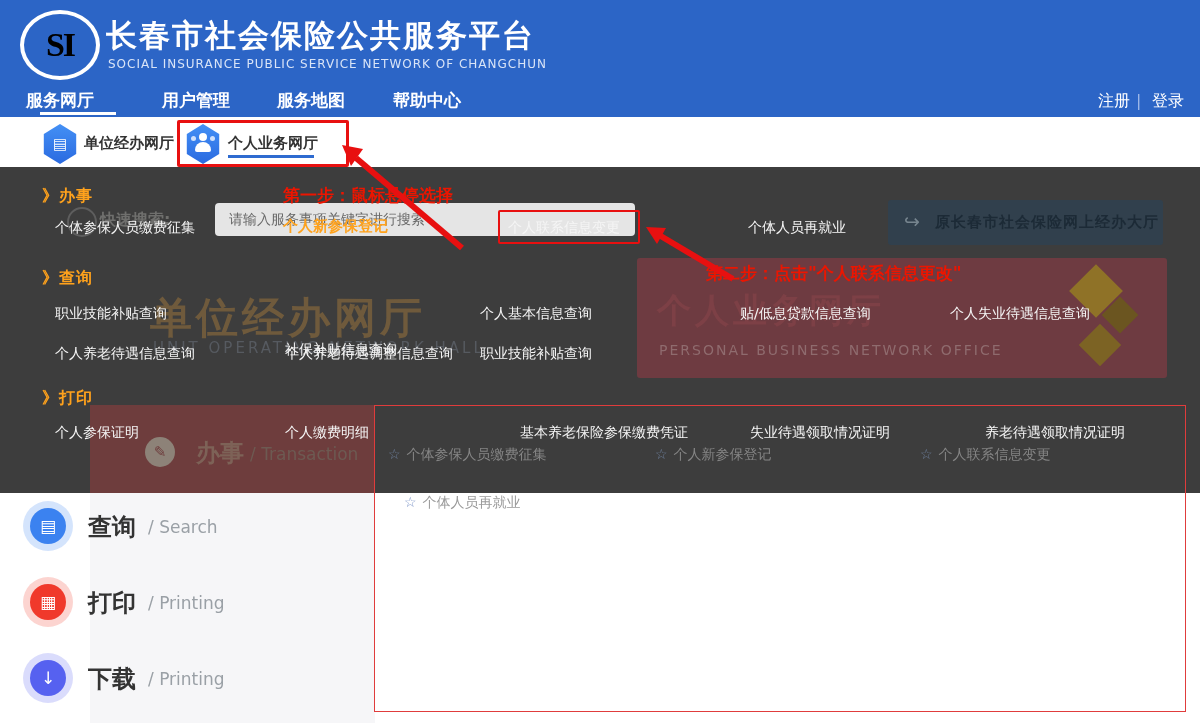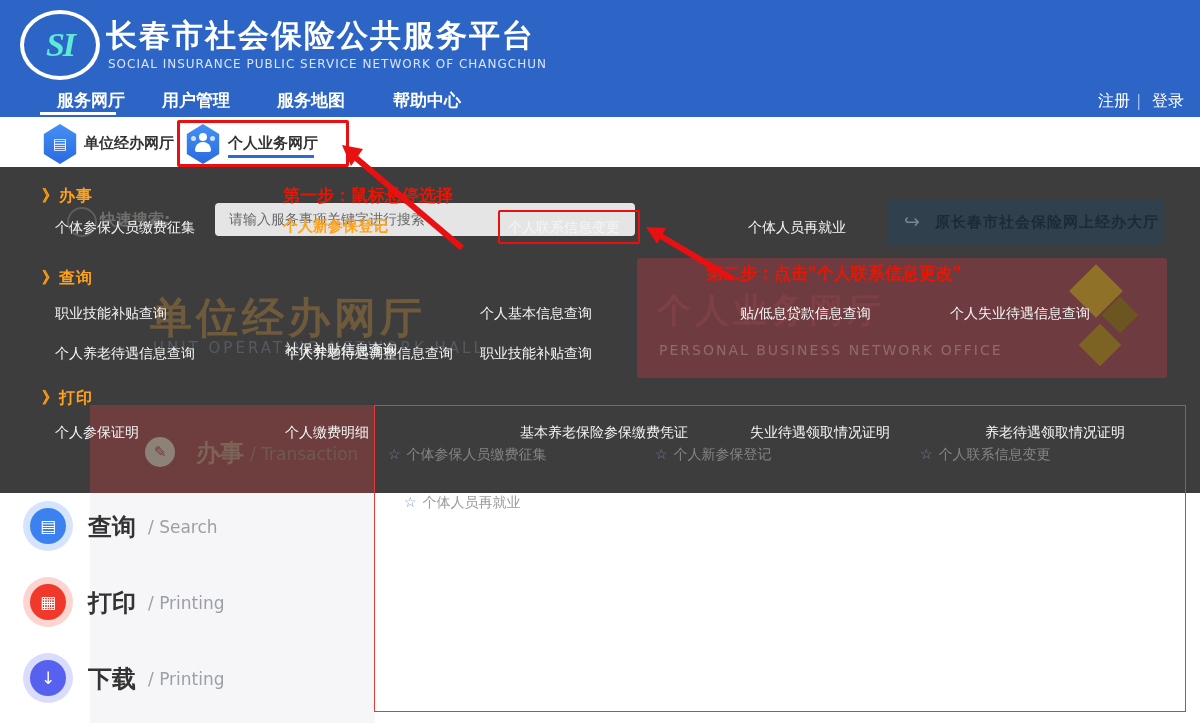--- a/index.html
+++ b/index.html
@@ -3,21 +3,21 @@
 <meta charset="utf-8">
 <style>
   html,body{margin:0;padding:0;background:#e9e9e9;}
   body{font-family:"DejaVu Sans","Liberation Sans",sans-serif;}
   .page{position:relative;width:1200px;height:723px;background:#fff;overflow:hidden;margin:0 auto;}
 
   
   .header{position:absolute;left:0;top:0;width:1200px;height:117px;background:#2c65c6;}
   .logo{position:absolute;left:20px;top:10px;width:72px;height:62px;border:4px solid #fff;border-radius:50%;
         display:flex;align-items:center;justify-content:center;}
-  .logo span{color:#5eead4;font-family:"Liberation Serif","DejaVu Serif",serif;font-style:italic;font-weight:bold;font-size:34px;letter-spacing:-2px;text-align:center;}
+  .logo span{color:#000000;font-family:"Liberation Serif","DejaVu Serif",serif;font-weight:bold;font-size:34px;letter-spacing:-2px;text-align:center;}
   .site-title{position:absolute;left:106px;top:15px;color:#fff;font-size:31px;font-weight:bold;letter-spacing:2px;white-space:nowrap;}
   .site-sub{position:absolute;left:108px;top:57px;color:#d9e4f7;font-size:12px;letter-spacing:1px;white-space:nowrap;}
   .nav-item{position:absolute;top:89px;color:#fff;font-size:17px;font-weight:bold;white-space:nowrap;cursor:pointer;}
   .nav-underline{position:absolute;left:40px;top:112px;width:76px;height:3px;background:#fff;}
   .auth{position:absolute;top:91px;color:#fff;font-size:16px;white-space:nowrap;}
 
   
   .subnav{position:absolute;left:0;top:117px;width:1200px;height:50px;background:#ffffff;}
   .hex{position:absolute;width:36px;height:40px;background:linear-gradient(180deg,#4490f5,#2a6ae0);
        clip-path:polygon(50% 0,95% 25%,95% 75%,50% 100%,5% 75%,5% 25%);display:flex;align-items:center;justify-content:center;color:#fff;font-size:15px;}
@@ -74,21 +74,21 @@
 
 <div class="page">
 
   <div class="header">
     <div class="logo">
         <span>SI</span>
       </div>
     <div class="site-title">长春市社会保险公共服务平台</div>
     <div class="site-sub">SOCIAL INSURANCE PUBLIC SERVICE NETWORK OF CHANGCHUN</div>
 
-    <div class="nav-item" style="left:57px;">服务网厅</div>
+    <div class="nav-item" style="left:26px;">服务网厅</div>
     <div class="nav-item" style="left:162px;">用户管理</div>
     <div class="nav-item" style="left:277px;">服务地图</div>
     <div class="nav-item" style="left:393px;">帮助中心</div>
     <div class="nav-underline"></div>
 
     <div class="auth" style="left:1098px;">注册</div>
     <div class="auth" style="left:1136px;color:#9fb9e8;">|</div>
     <div class="auth" style="left:1152px;">登录</div>
   </div>
 

